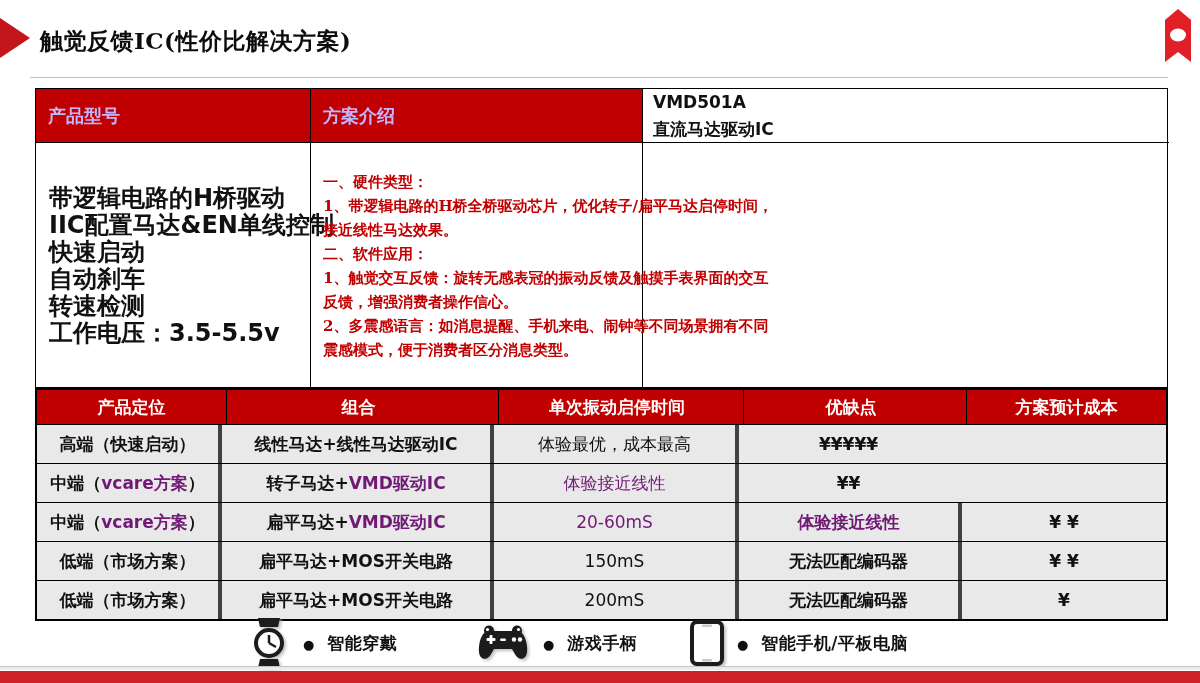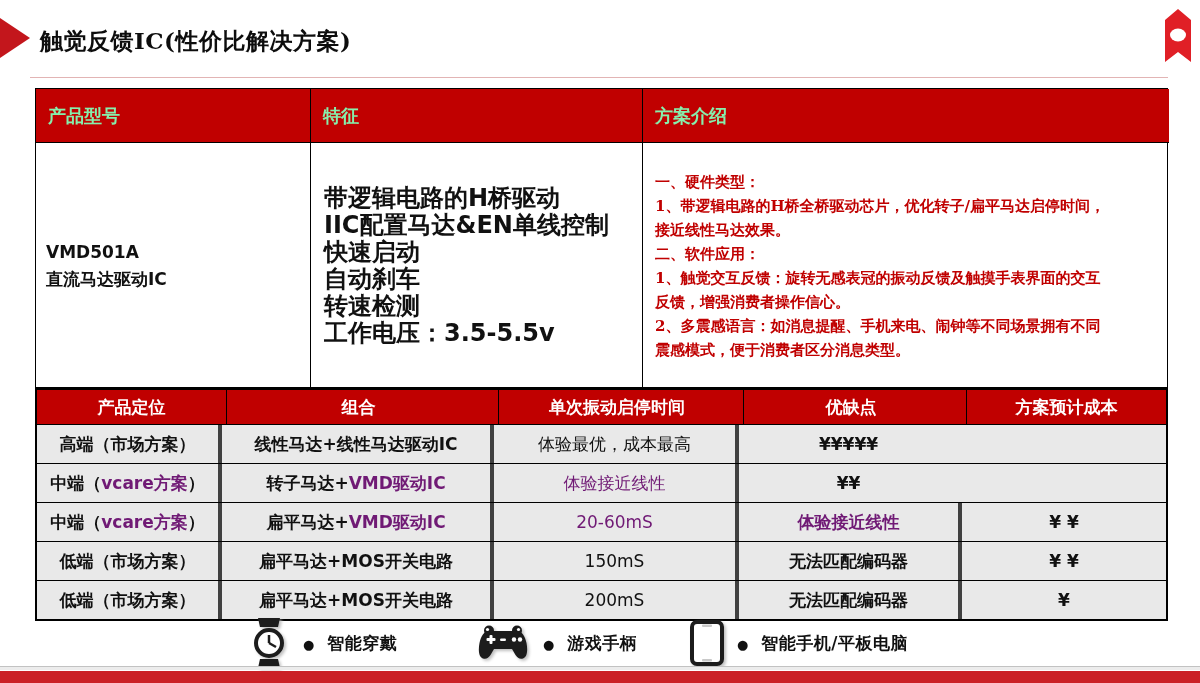--- a/index.html
+++ b/index.html
@@ -17,21 +17,21 @@
   
   .bookmark{position:absolute;left:1165px;top:8px;width:26px;height:54px;}
 
   
   .t1{position:absolute;left:35px;top:88px;width:1133px;height:300px;display:grid;
       grid-template-columns:275px 332px 526px;grid-template-rows:54px 246px;
       border:1px solid #000;box-sizing:border-box;background:#fff;}
   .t1>div{box-sizing:border-box;border-right:1px solid #000;border-bottom:1px solid #000;}
   .t1>div:nth-child(3n){border-right:none;}
   .t1>div:nth-child(n+4){border-bottom:none;}
-  .t1 .h{background:#c00000;color:#86efac;font-weight:700;font-size:18px;
+  .t1 .h{background:#c00000;color:#c4b5fd;font-weight:700;font-size:18px;
          display:flex;align-items:center;padding-left:12px;}
   .t1 .b{display:flex;flex-direction:column;justify-content:center;}
   .cell-product{font-size:17px;font-weight:600;line-height:27px;padding-left:10px;white-space:pre;}
   .cell-features{font-size:24px;font-weight:600;line-height:27px;padding-left:13px;white-space:pre;}
   .cell-intro{color:#c00000;font-weight:700;font-size:15px;line-height:24px;
          padding-left:12px;white-space:pre;font-family:"DejaVu Serif","Liberation Serif",serif;}
 
   
   .t2{position:absolute;left:35px;top:388px;width:1133px;border:2px solid #000;box-sizing:border-box;}
   .t2 .hrow,.t2 .t2r{display:grid;grid-template-columns:181px 272px 245px 223px 208px;}
@@ -67,21 +67,20 @@
   <div class="page-title">触觉反馈IC(性价比解决方案)</div>
   <div class="title-rule"></div>
 
   <svg class="bookmark" viewBox="0 0 26 54">
     <polygon points="0,12 13,1 26,12 26,54 13,44 0,54" fill="#e01f26"></polygon>
     <ellipse cx="13" cy="27" rx="8" ry="6.5" fill="#ffffff"></ellipse>
   </svg>
 
   <div class="t1">
     <div class="h">产品型号</div>
-    <div class="h">特征</div>
     <div class="h">方案介绍</div>
     <div class="b cell-product">VMD501A
 直流马达驱动IC</div>
     <div class="b cell-features">带逻辑电路的H桥驱动
 IIC配置马达&amp;EN单线控制
 快速启动
 自动刹车
 转速检测
 工作电压：3.5-5.5v</div>
     <div class="b cell-intro">一、硬件类型：
@@ -98,21 +97,21 @@
     <div class="hrow">
         <div>产品定位</div>
         <div>组合</div>
         <div>单次振动启停时间</div>
         <div>优缺点</div>
         <div>方案预计成本</div>
       </div>
     <div>
         <div class="t2r">
           <div class="t2c">
-            <span>高端（市场方案）</span>
+            <span>高端（快速启动）</span>
           </div>
           <div class="t2c">
             <span>线性马达+线性马达驱动IC</span>
           </div>
           <div class="t2c">
             <span>体验最优，成本最高</span>
           </div>
           <div class="t2c">
             <span>¥¥¥¥¥</span>
           </div>

